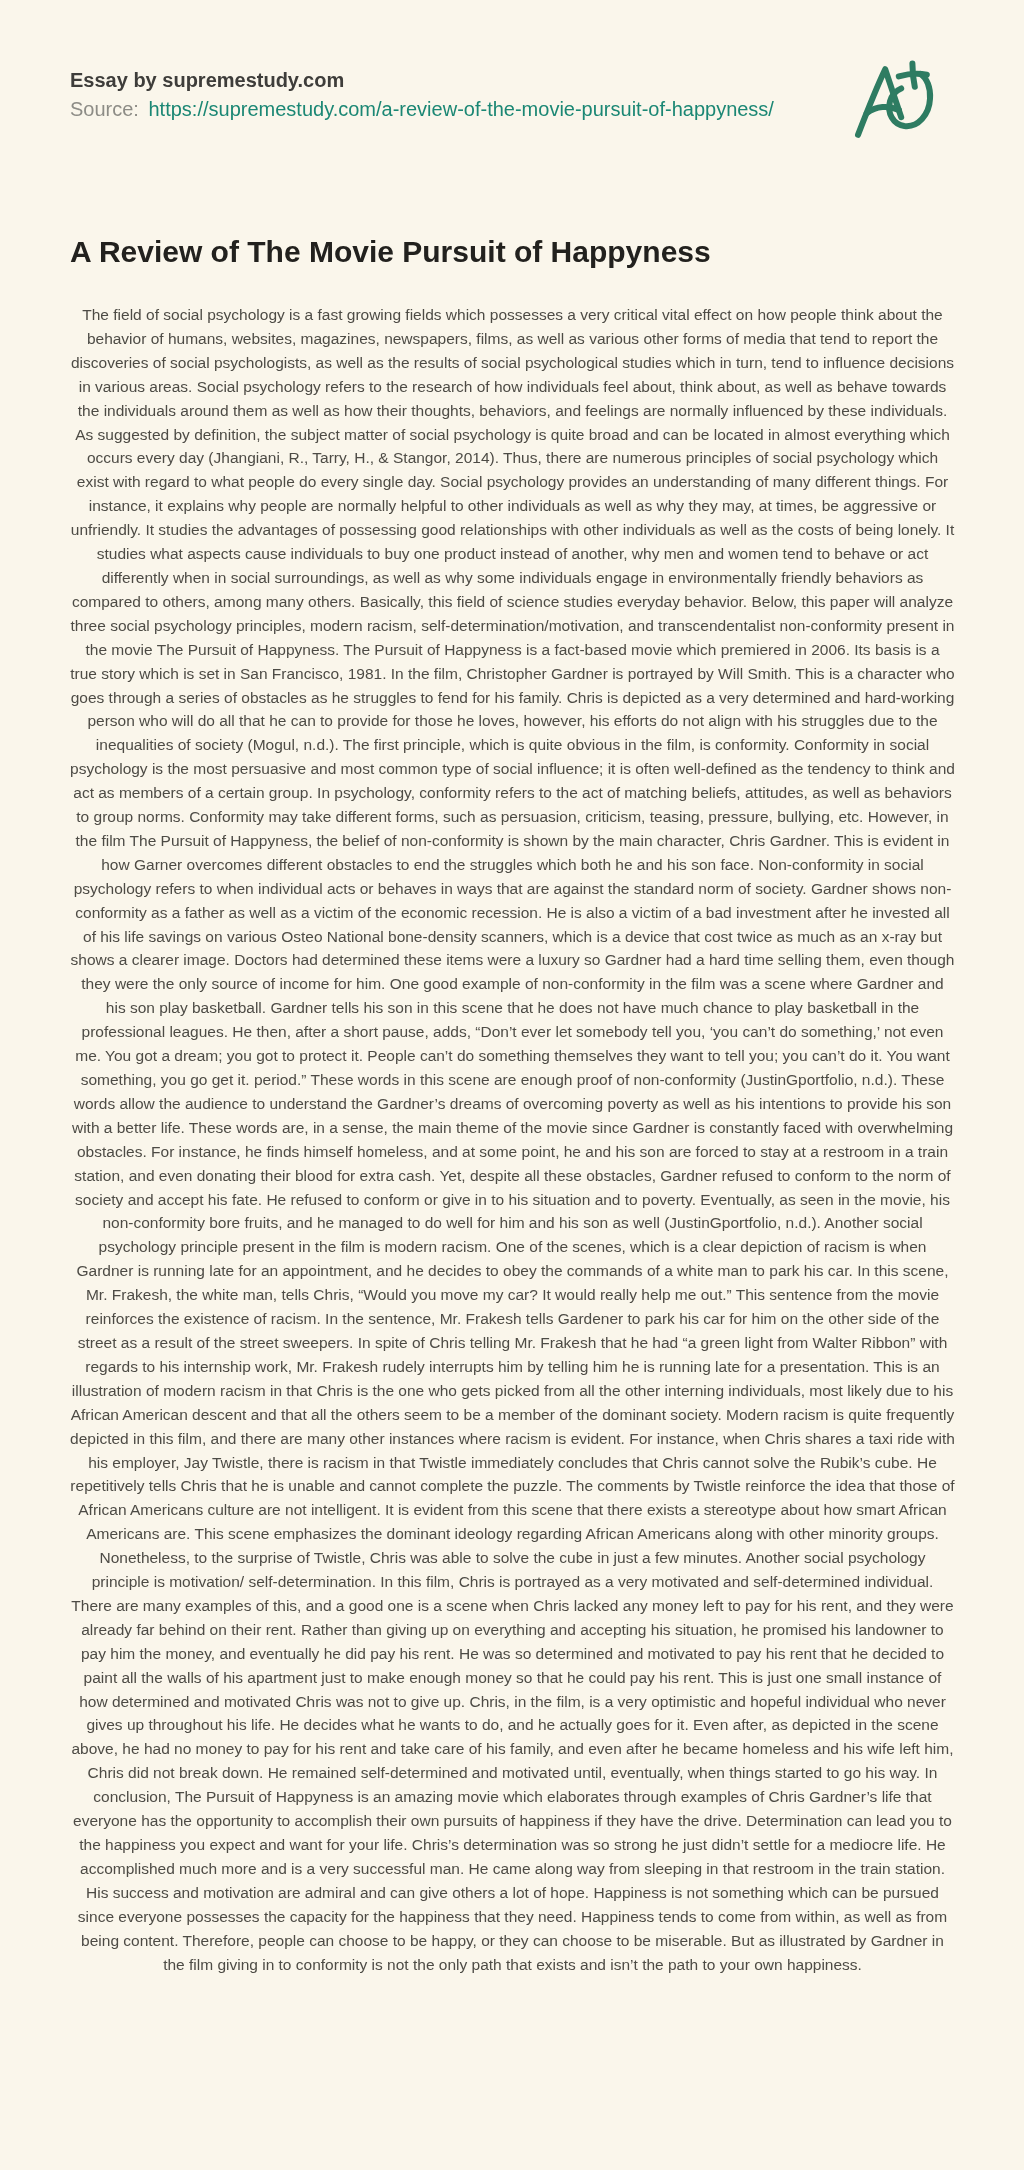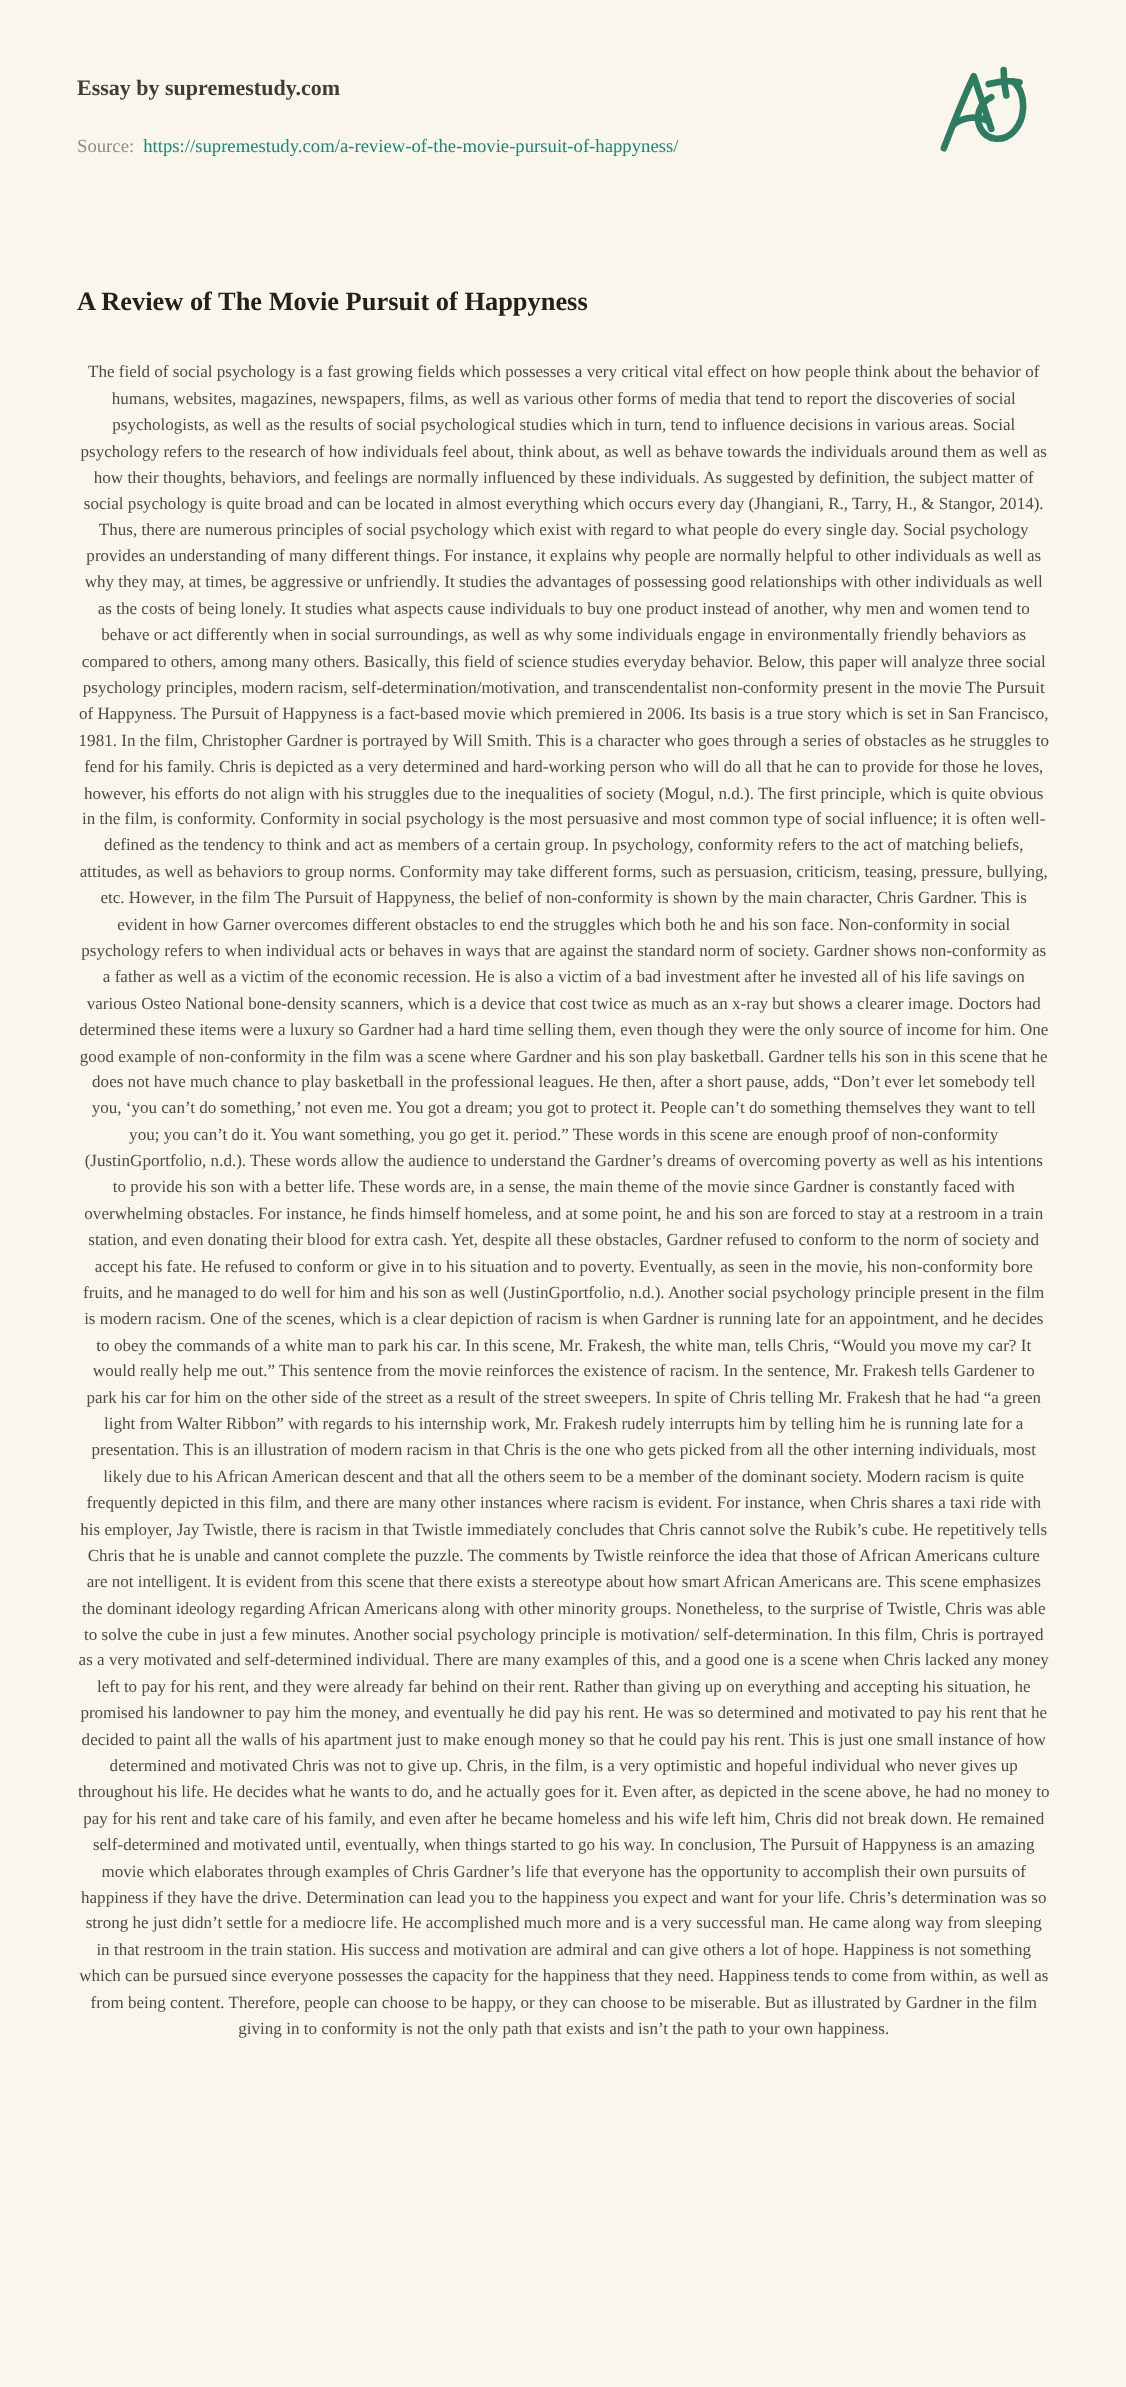--- a/index.html
+++ b/index.html
@@ -8,50 +8,50 @@
     background: #FAF6EB;
   }
   .page {
     position: relative;
     width: 1024px;
     min-height: 2170px;
     margin: 0 auto;
     box-sizing: border-box;
     padding: 68px 69px 28px 70px;
     background: #FAF6EB;
-    font-family: Liberation Serif, serif;
+    font-family: Liberation Sans, sans-serif;
   }
   .site-title {
     margin: 0;
     font-size: 20px;
     line-height: 24px;
     font-weight: bold;
     color: #3E3D3A;
   }
   .source-line {
-    margin: 32px 0 0 0;
-    font-size: 17px;
+    margin: 8px 0 0 0;
+    font-size: 20px;
     line-height: 18px;
     color: #8D8C86;
   }
   .source-line a {
     color: #1B8774;
     text-decoration: none;
     margin-left: 4px;
   }
   .logo {
     position: absolute;
     top: 56px;
     right: 90px;
     width: 80px;
     height: 92px;
   }
   .essay-title {
     margin: 118px 0 0 0;
-    font-size: 24px;
+    font-size: 30px;
     line-height: 31px;
     font-weight: bold;
     color: #22211E;
   }
   .essay-body {
     margin: 36px 0 0 0;
     max-width: 885px;
     font-size: 15.5px;
     line-height: 23.9px;
     color: #4D4B45;

